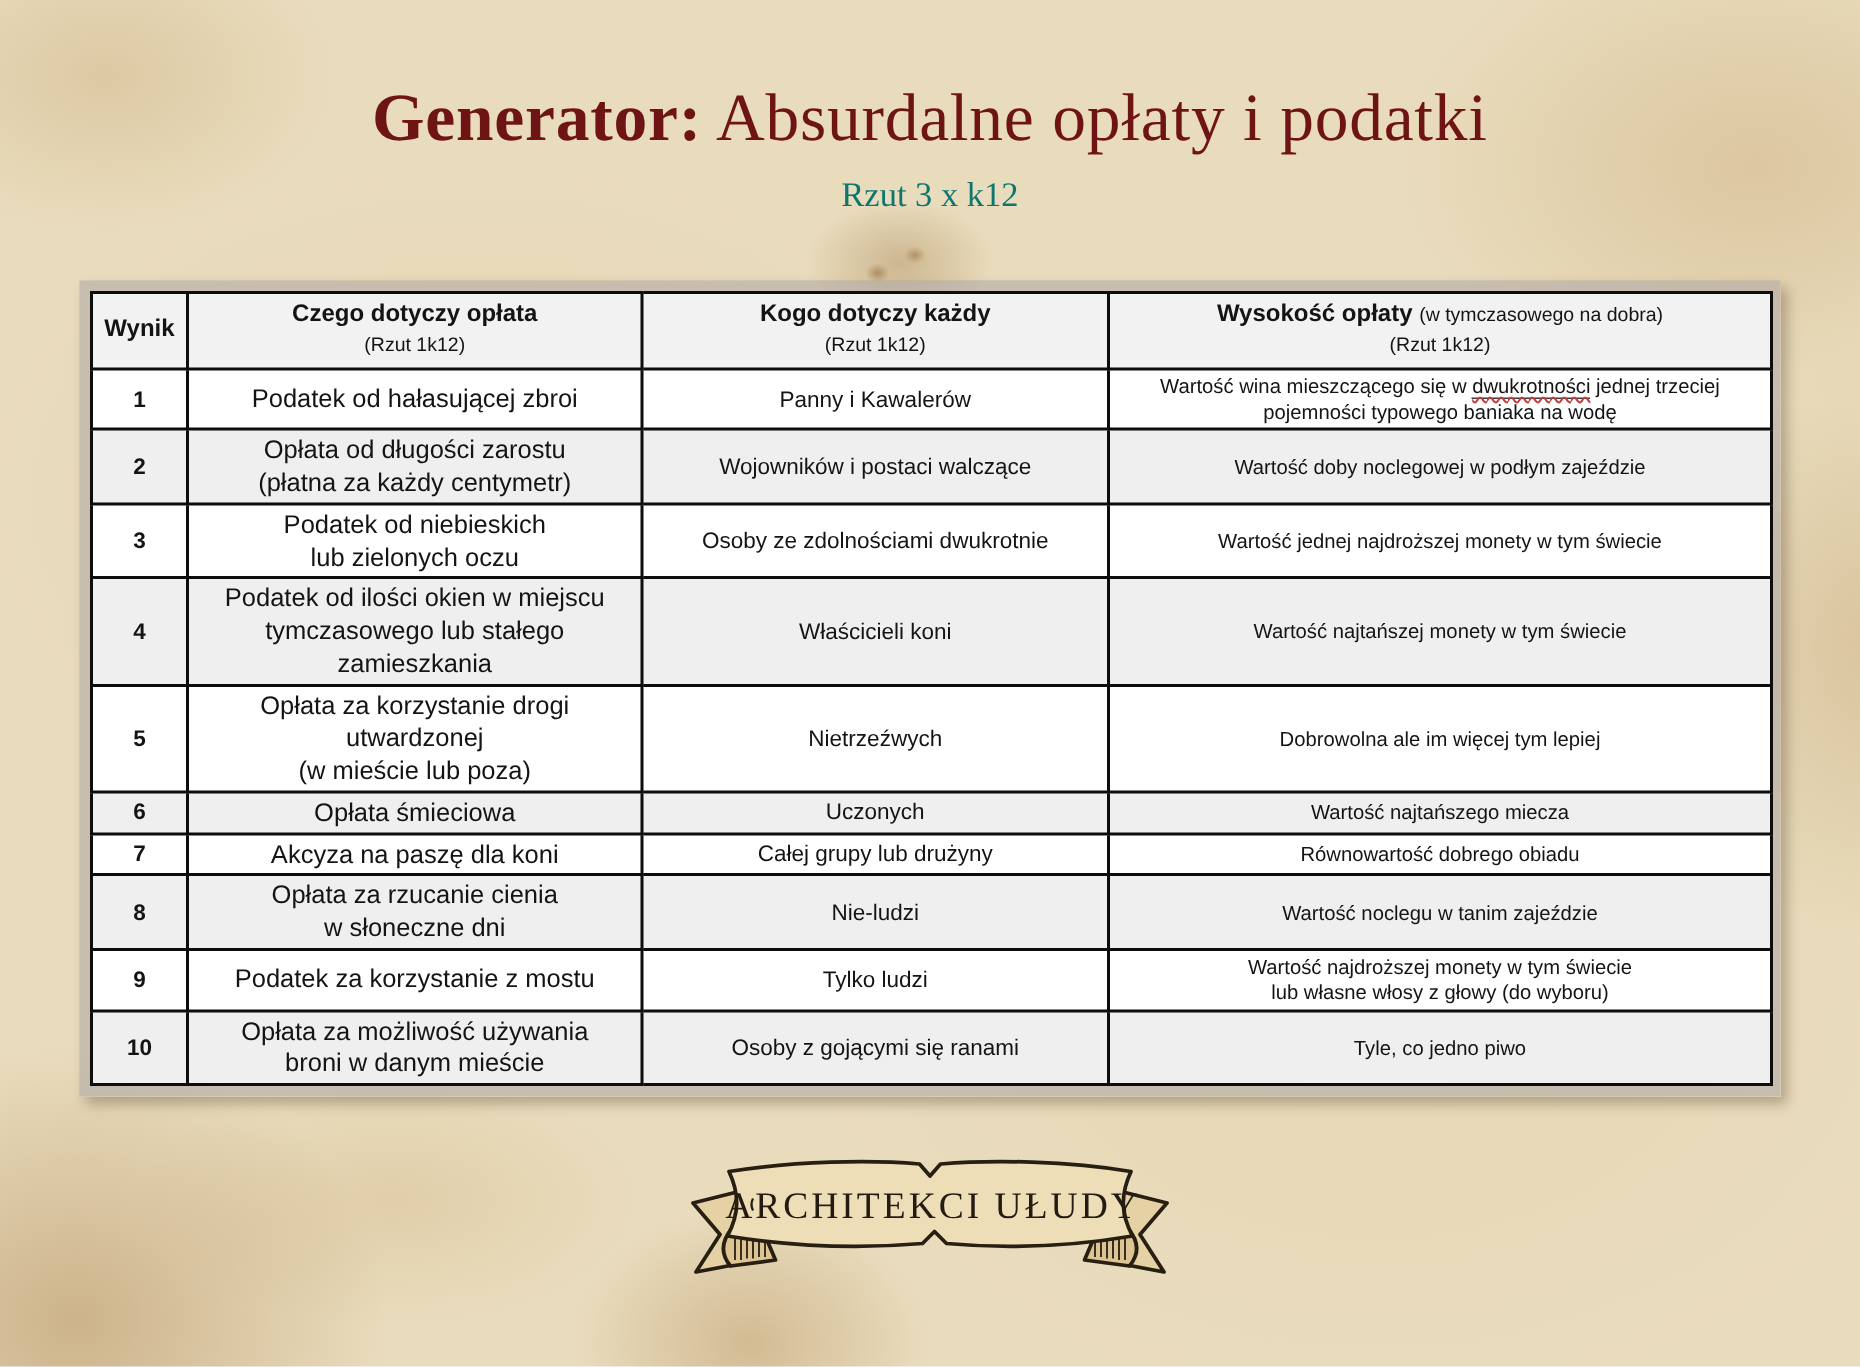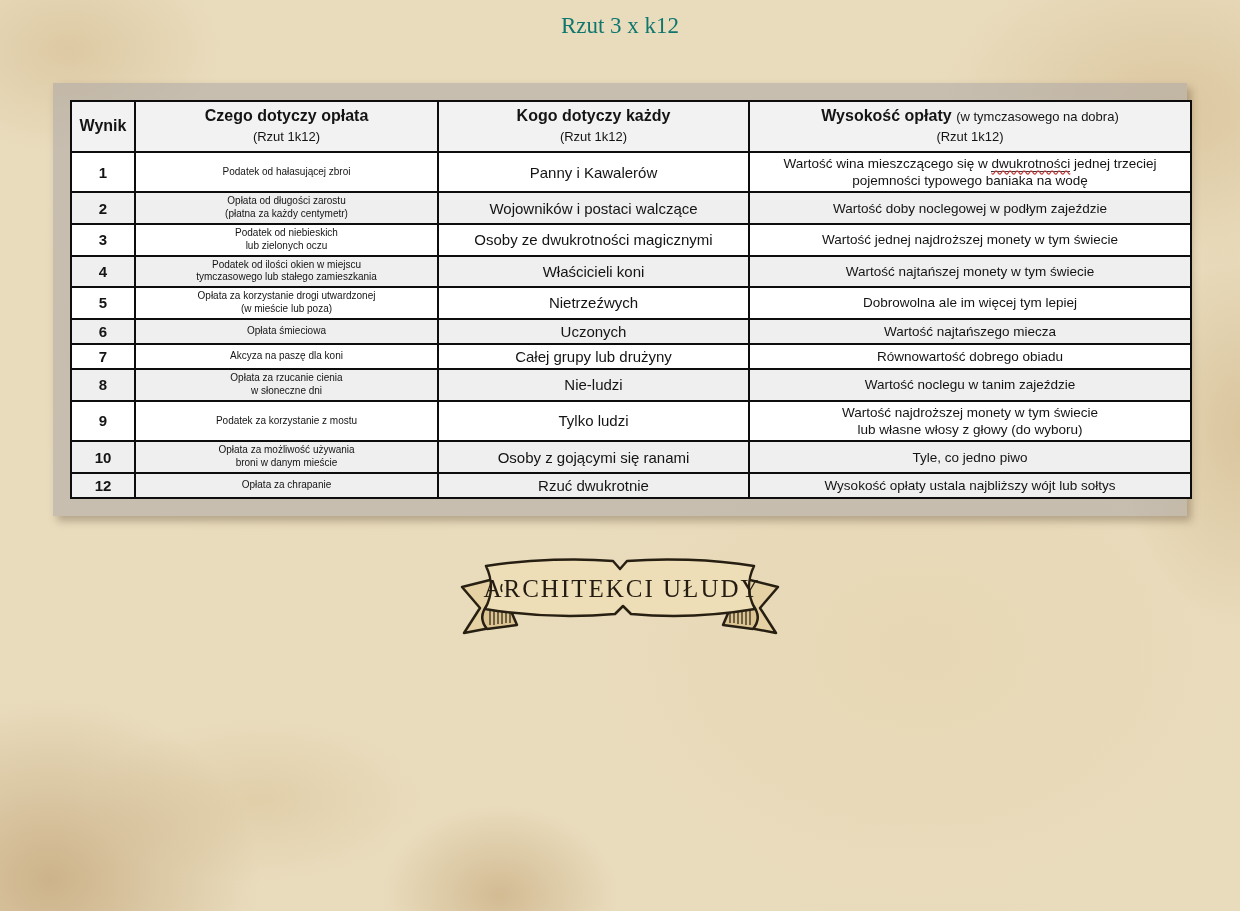--- a/index.html
+++ b/index.html
@@ -37,21 +37,21 @@
     margin-top:13px;
     text-align:center;
     font-family:"Liberation Serif", serif;
     font-size:23px;
     color:#0f766e;
   }
 
   .table-panel {
     width:1134px;
     margin:44px auto 0 auto;
-    padding:17px;
+    padding:7px;
     background:rgba(172,166,166,0.55);
     box-shadow:4px 5px 8px rgba(80,60,40,0.35);
   }
 
   table.gen-table {
     width:1120px;
     border-collapse:collapse;
     table-layout:fixed;
     background:#ffffff;
     color:#141414;
@@ -69,21 +69,21 @@
     font-weight:bold;
     padding:4px 6px;
   }
   .gen-table thead th .h-sub,
   .gen-table thead th .h-note {
     font-weight:normal;
     font-size:13px;
   }
   .gen-table tbody tr.alt td { background:#efefef; }
   td.num    { font-weight:bold; font-size:15px; }
-  td.what   { font-size:10px; }
+  td.what   { font-size:17px; }
   td.who    { font-size:15px;margin-top:15px; }
   td.amount { font-size:13.5px;margin-left:17px; }
   .misspell {
     border-bottom:1px solid #3a3a3a;
     text-decoration:underline wavy #c43c3c;
     text-underline-offset:2px;
   }
 
   .banner-wrap {
     width:340px;
@@ -96,20 +96,21 @@
     font-size:25px;
     letter-spacing:2px;
     fill:#241c12;
   }
 </style>
 </head>
 <body>
 
 <main>
 
+  <h1 class="page-title"><span class="title-prefix">Generator:</span> <span>Absurdalne opłaty i podatki</span></h1>
 
   <div class="subtitle">Rzut 3 x k12</div>
 
   <div class="table-panel">
     <table class="gen-table">
       <colgroup>
         <col style="width:64px">
         <col style="width:303px">
         <col style="width:311px">
         <col style="width:442px">
@@ -131,21 +132,21 @@
           </tr>
           <tr class="alt">
             <td class="num">2</td>
             <td class="what">Opłata od długości zarostu<br>(płatna za każdy centymetr)</td>
             <td class="who">Wojowników i postaci walczące</td>
             <td class="amount">Wartość doby noclegowej w podłym zajeździe</td>
           </tr>
           <tr>
             <td class="num">3</td>
             <td class="what">Podatek od niebieskich<br>lub zielonych oczu</td>
-            <td class="who">Osoby ze dwukrotności magicznymi</td>
+            <td class="who">Osoby ze zdolnościami dwukrotnie</td>
             <td class="amount">Wartość jednej najdroższej monety w tym świecie</td>
           </tr>
           <tr class="alt">
             <td class="num">4</td>
             <td class="what">Podatek od ilości okien w miejscu<br>tymczasowego lub stałego zamieszkania</td>
             <td class="who">Właścicieli koni</td>
             <td class="amount">Wartość najtańszej monety w tym świecie</td>
           </tr>
           <tr>
             <td class="num">5</td>
@@ -175,26 +176,20 @@
             <td class="num">9</td>
             <td class="what">Podatek za korzystanie z mostu</td>
             <td class="who">Tylko ludzi</td>
             <td class="amount">Wartość najdroższej monety w tym świecie<br>lub własne włosy z głowy (do wyboru)</td>
           </tr>
           <tr class="alt">
             <td class="num">10</td>
             <td class="what">Opłata za możliwość używania<br>broni w danym mieście</td>
             <td class="who">Osoby z gojącymi się ranami</td>
             <td class="amount">Tyle, co jedno piwo</td>
-          </tr>
-          <tr class="alt">
-            <td class="num">12</td>
-            <td class="what">Opłata za chrapanie</td>
-            <td class="who">Rzuć dwukrotnie</td>
-            <td class="amount">Wysokość opłaty ustala najbliższy wójt lub sołtys</td>
           </tr>
         </tbody>
     </table>
   </div>
 
   <div class="banner-wrap">
     <svg width="340" height="92" viewBox="0 0 340 92">
       <g stroke="#271f12" stroke-width="2.5" stroke-linejoin="round">
 
         <path d="M52,31 L12,41 L30,62 L14,87 L56,79 Z" fill="#e6d1a4"></path>

